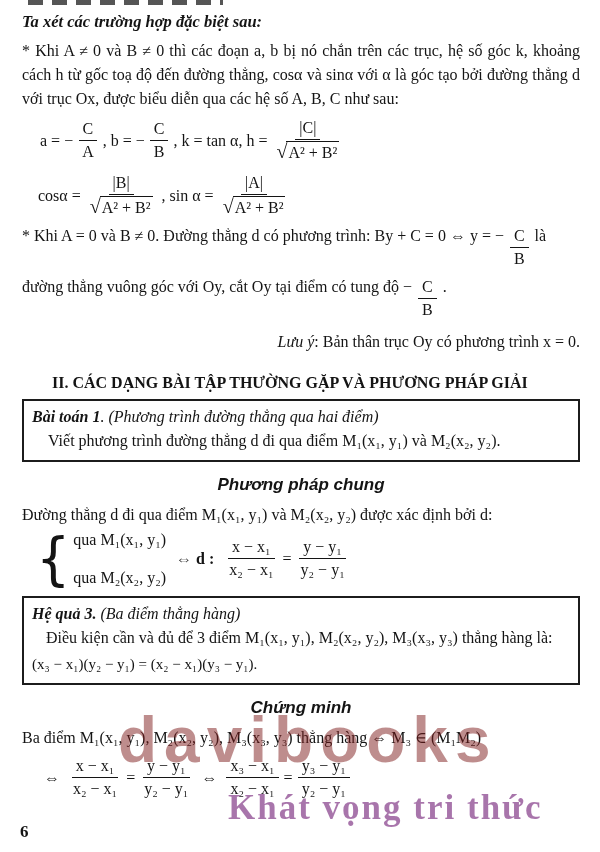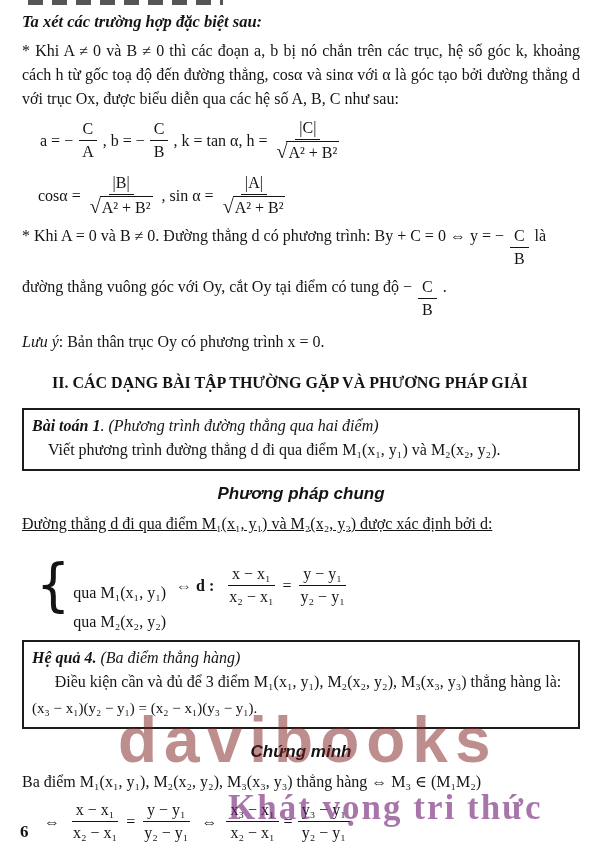--- a/index.html
+++ b/index.html
@@ -25,35 +25,35 @@
   .f-line1 { margin:7px 0 4px 18px; }
   .f-line2 { margin:10px 0 6px 16px; }
   .frac { display:inline-flex; flex-direction:column; align-items:center; vertical-align:middle; margin:0 5px; line-height:1.25; }
   .frac .num { display:block; padding:0 4px 1px; border-bottom:1.4px solid #141414; white-space:nowrap; }
   .frac .den { display:block; padding:1px 4px 0; white-space:nowrap; }
   .sqrt { white-space:nowrap; display:inline-flex; align-items:flex-start; }
   .rad-sign { font-size:1.25em; line-height:1; }
   .radicand { border-top:1.4px solid #141414; margin-left:-1px; padding:1px 2px 0; }
   .p-case2a, .p-case2b { margin-top:4px; display:flex; align-items:flex-start; flex-wrap:nowrap; }
   .p-case2a .frac, .p-case2b .frac { margin:2px 6px; }
-  .note { margin-top:8px; }
+  .note { margin-top:8px;text-align:right; }
   .note .lbl { font-style:italic; }
   .h2 { margin-top:17px; font-size:16px; font-weight:bold; line-height:24px;margin-left:30px; }
-  .tbox { border:2px solid #1c1c1c; margin-top:13px; padding:4px 8px 7px 8px; }
+  .tbox { border:2px solid #1c1c1c; margin-top:4px; padding:4px 8px 7px 8px; }
   .tbox .boxtitle .b { font-weight:bold; font-style:italic; }
   .tbox .boxtitle .i { font-style:italic; }
   .tbox .boxbody { text-indent:16px;font-family:Liberation Serif, serif; }
   .center-h { text-align:center; font-family:"Liberation Sans","DejaVu Sans",sans-serif; font-weight:bold; font-style:italic; font-size:17px; margin:11px 0 6px; }
-  .method-intro { margin-top:0;text-decoration:underline; }
+  .method-intro { margin-top:0; }
   .system { margin:3px 0 0 14px; }
   .brace { font-family:"DejaVu Sans",sans-serif; font-size:54px; font-weight:400; line-height:0; transform:scaleY(1.05); margin-right:3px; }
-  .sys-col { display:flex; flex-direction:column; gap:10px;margin-top:44px; }
+  .sys-col { display:flex; flex-direction:column; gap:19px; }
   .connector { margin:0 6px 0 10px; font-weight:bold; }
   .box2 { margin-top:9px; }
-  .box2 .boxbody { text-indent:14px;text-align:center; }
+  .box2 .boxbody { text-indent:14px; }
   .box2 .boxeq { margin-top:2px; font-size:15px; }
   .proof-l1 { margin-top:2px; }
   .proof-l2 { margin:6px 0 0 18px; }
   .proof-l3 { margin:7px 0 0 18px; font-size:16.5px; }
   .iff { margin:0 4px; }
   .pageno { position:absolute; left:20px; top:820px; font-weight:bold; font-size:17px; }
   .watermark { position:absolute; left:118px; top:728px; pointer-events:none;
     font-family:"Liberation Sans","DejaVu Sans",sans-serif; font-weight:bold;
     font-size:64px; letter-spacing:7px; color:#7f1d1d; opacity:.5; }
   .watermark-tag { position:absolute; left:228px; top:796px; pointer-events:none;
@@ -158,21 +158,21 @@
     </span>
     <span>=</span>
     <span class="frac">
       <span class="num">y − y₁</span>
       <span class="den">y₂ − y₁</span>
     </span>
   </div>
 
   <div class="tbox box2">
     <div class="boxtitle">
-      <span class="b">Hệ quả 4.</span><span class="i"> (Ba điểm thẳng hàng)</span>
+      <span class="b">Hệ quả 3.</span><span class="i"> (Ba điểm thẳng hàng)</span>
     </div>
     <div class="boxbody">Điều kiện cần và đủ để 3 điểm M₁(x₁, y₁), M₂(x₂, y₂), M₃(x₃, y₃) thẳng hàng là:</div>
     <div class="boxeq">(x₃ − x₁)(y₂ − y₁) = (x₂ − x₁)(y₃ − y₁).</div>
   </div>
 
   <div class="center-h">Chứng minh</div>
 
   <div class="proof-l1">Ba điểm M₁(x₁, y₁), M₂(x₂, y₂), M₃(x₃, y₃) thẳng hàng ⇔ M₃ ∈ (M₁M₂)</div>
 
   <div class="math-row proof-l2">

